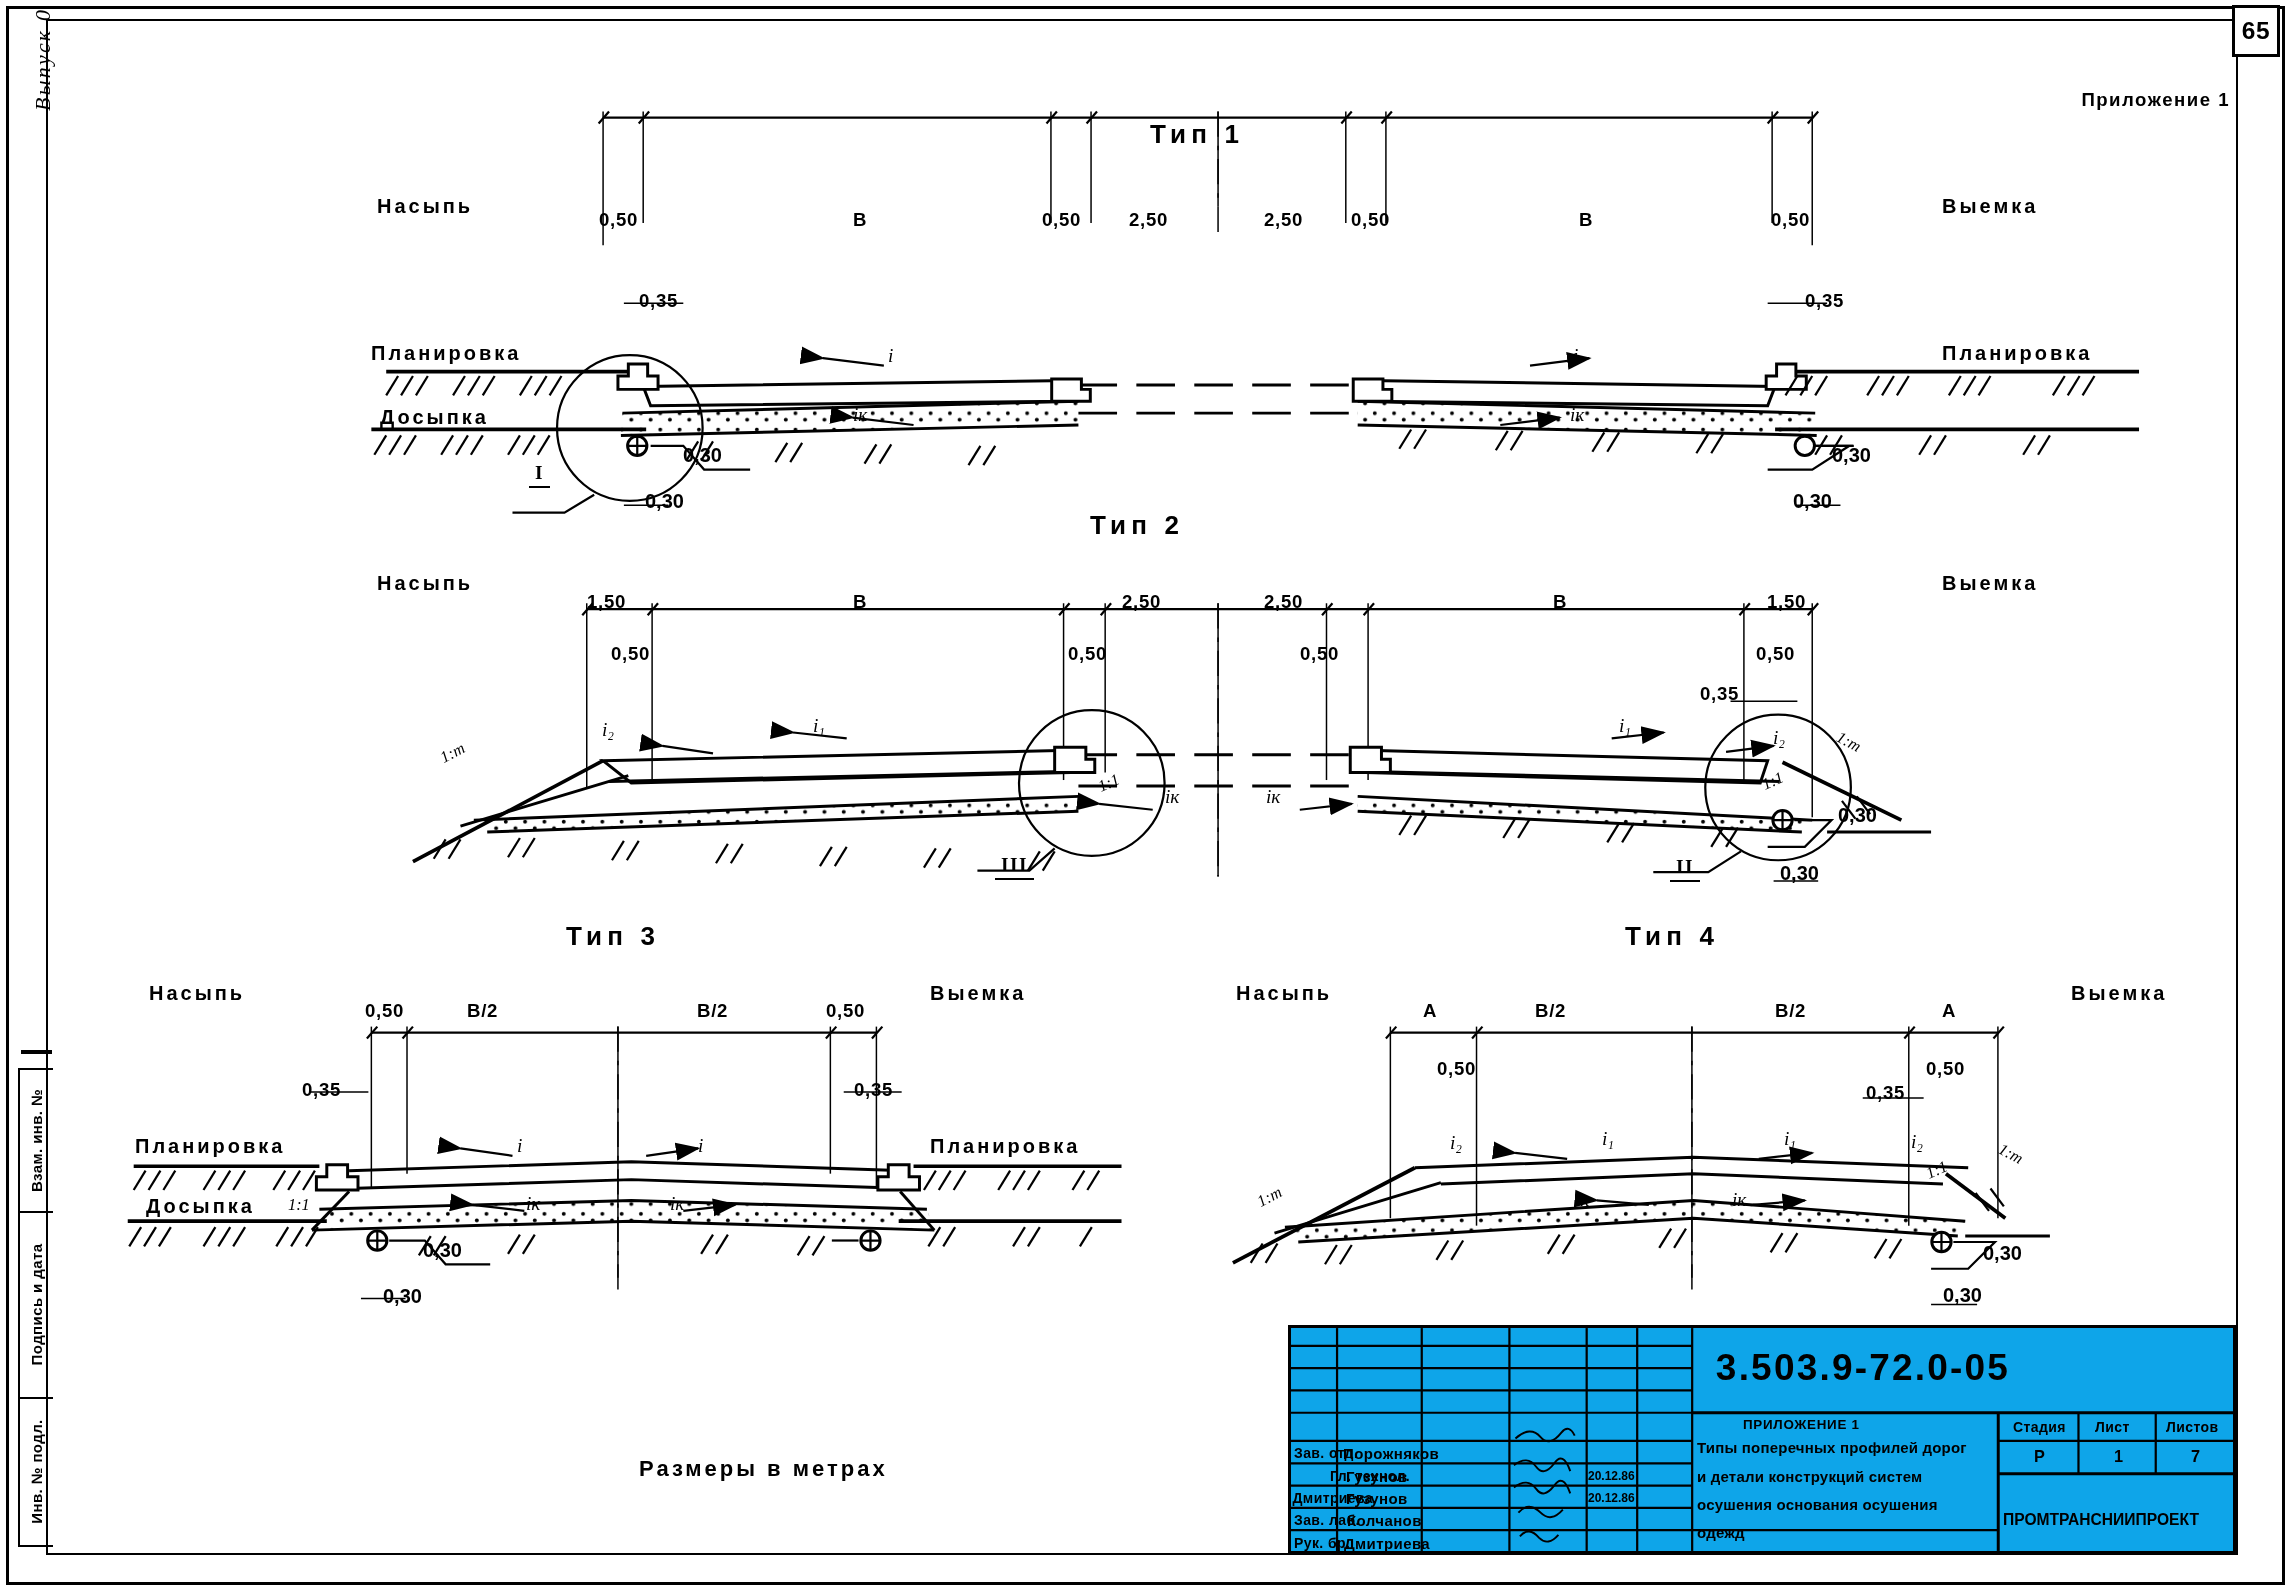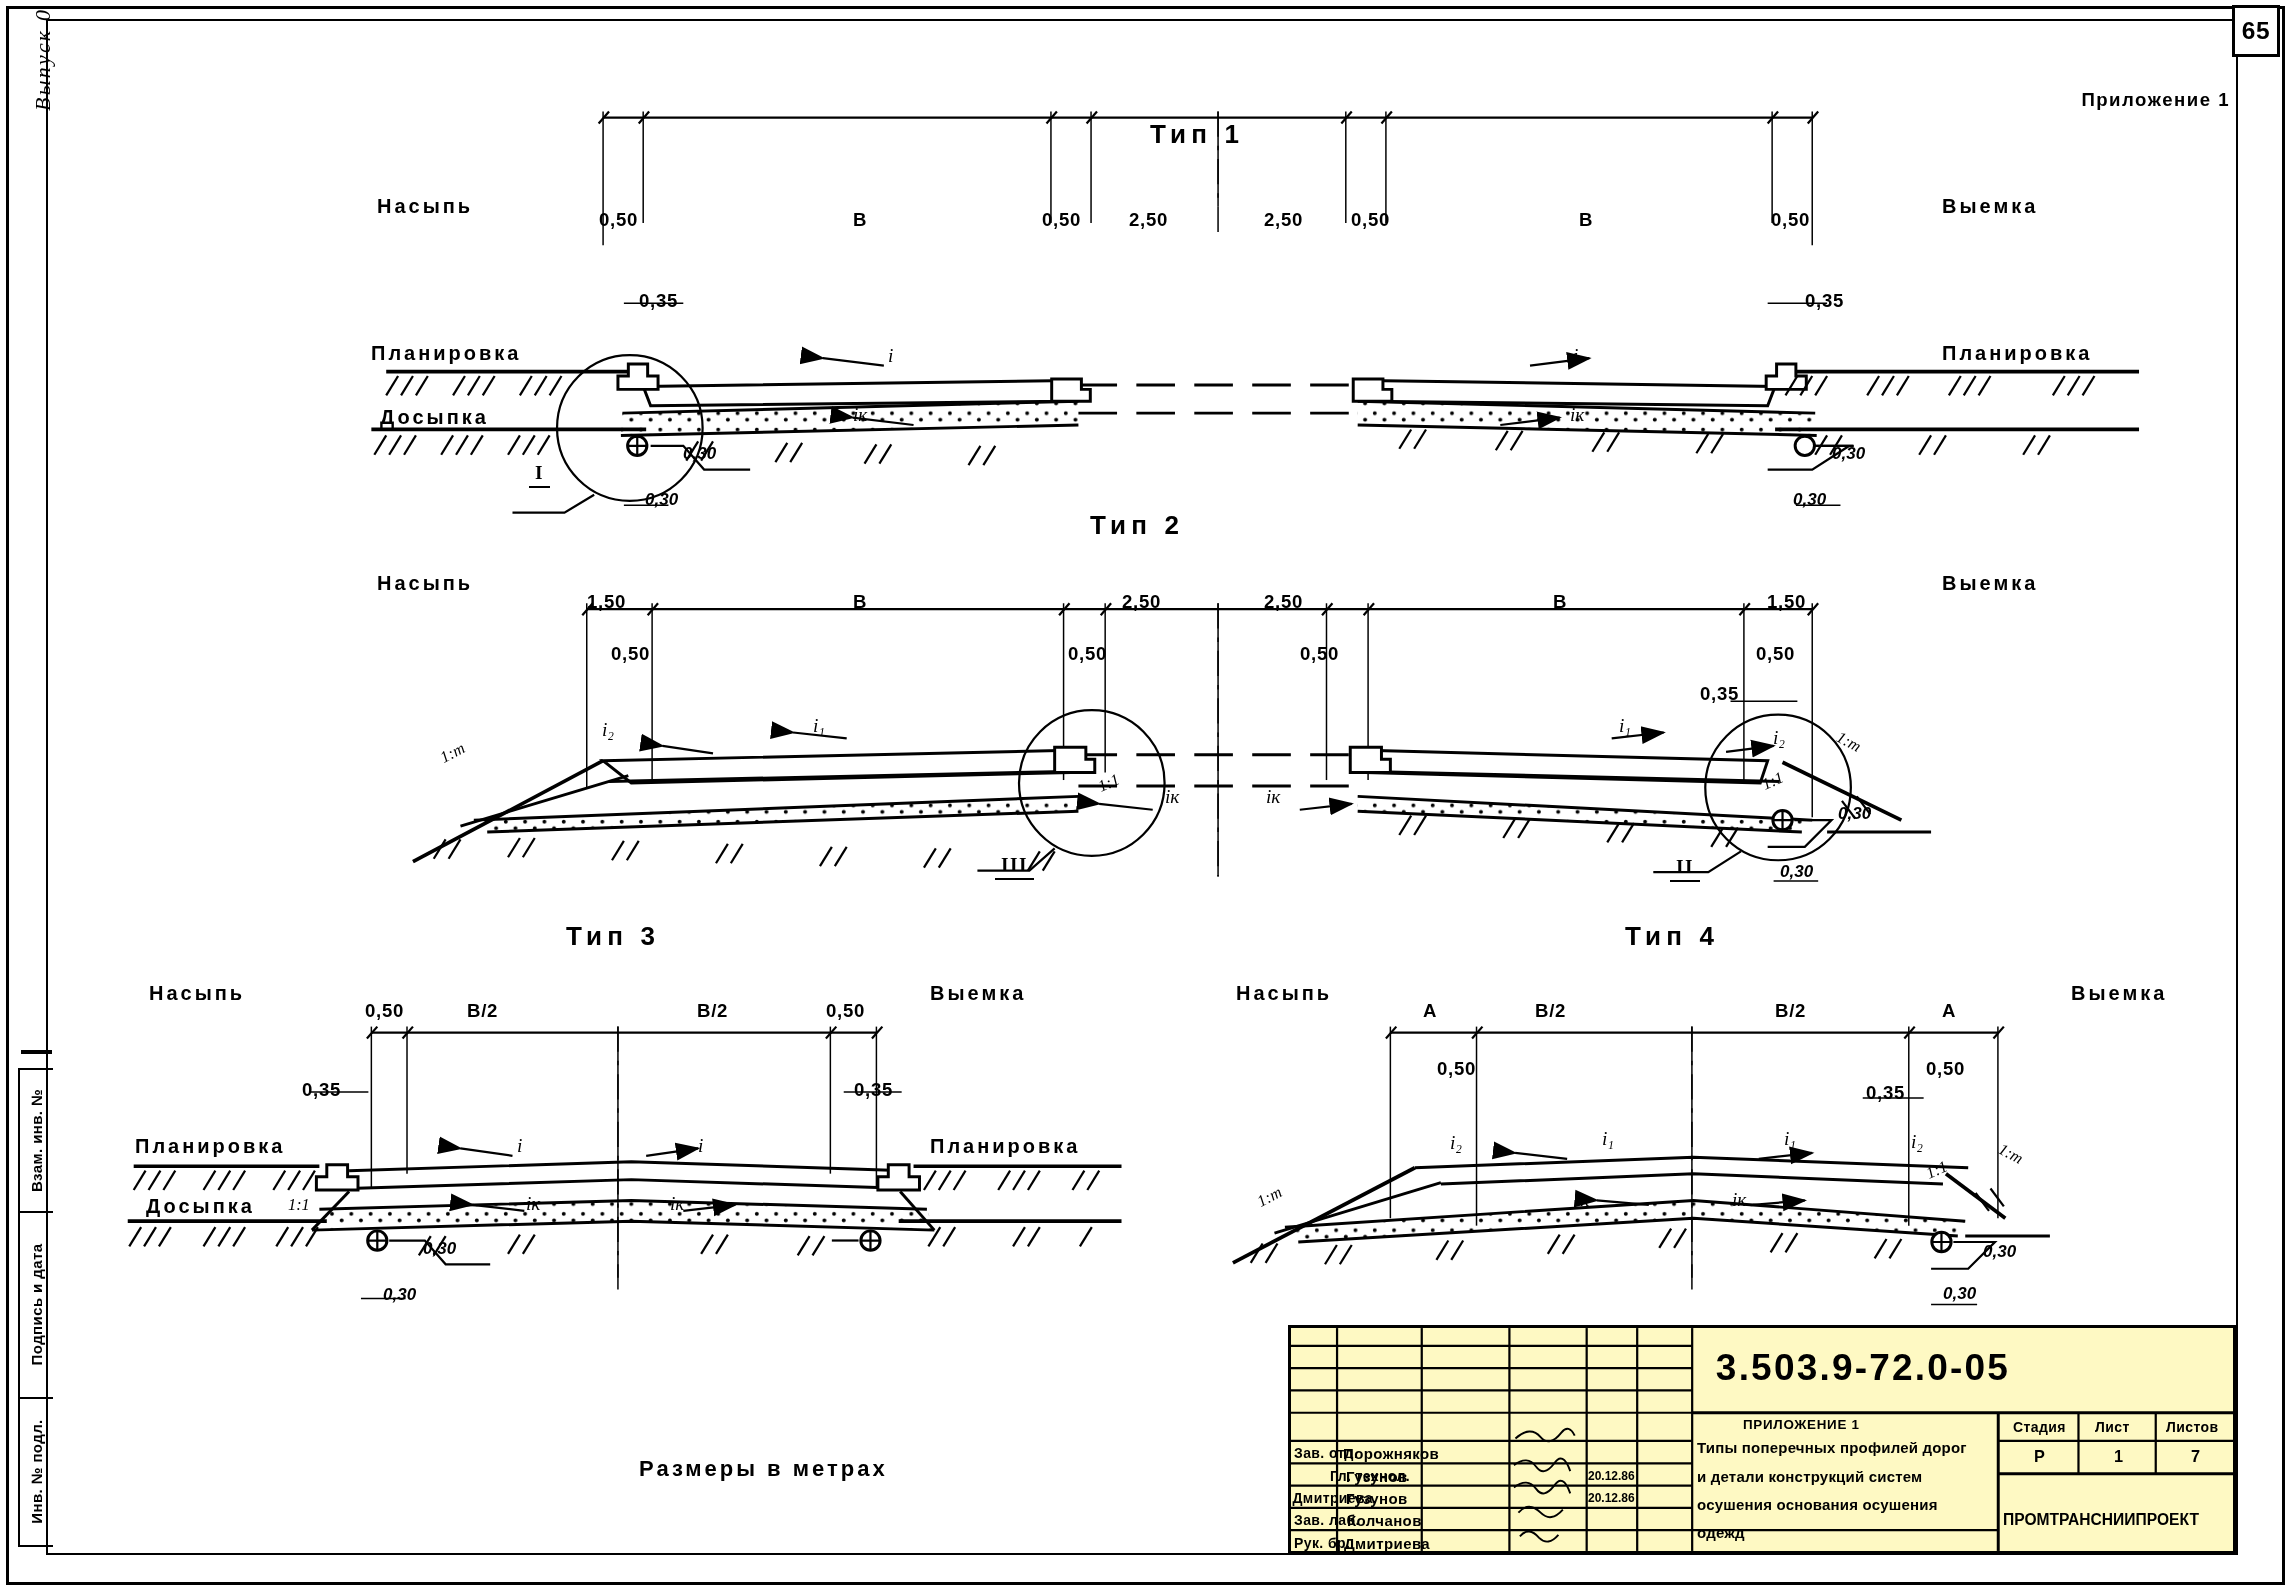--- a/index.html
+++ b/index.html
@@ -39,31 +39,31 @@
      letter-spacing:1.5px;}
 
   .note-units{position:absolute;left:639px;top:1456px;font-size:22px;
      font-weight:700;letter-spacing:3px;}
 
   
   .t{position:absolute;white-space:nowrap;font-weight:700;}
   .sec-title{font-size:26px;letter-spacing:5.2px;}
   .side-lbl{font-size:20px;letter-spacing:3px;}
   .dim{font-size:18.6px;letter-spacing:0.7px;}
-  .dimsm{font-size:17px;font-style:italic;}
+  .dimsm{font-size:20px;}
   .slope{font-family:"Liberation Serif",serif;font-style:italic;font-size:19.3px;font-weight:400;}
   .ratio{font-size:16.3px;font-style:italic;font-family:"Liberation Serif",serif;font-weight:400;}
   .detnum{font-family:"Liberation Serif",serif;font-size:19.3px;font-weight:700;
      border-bottom:2.2px solid #000;padding:0 6px 1.5px 6px;letter-spacing:1.5px;}
 
   svg.dwg{position:absolute;left:0;top:0;overflow:visible;}
 
   
   .tb{position:absolute;left:1288px;top:1325px;width:942px;height:223px;
-      border:3px solid #000;background:#fef9c3;}
+      border:3px solid #000;background:#0ea5e9;}
   .tb-code{position:absolute;left:297px;top:4.5px;width:550px;height:71px;
       display:flex;align-items:center;justify-content:center;
       font-size:37px;font-weight:700;letter-spacing:2.2px;}
   .tb-grid{position:absolute;left:0;top:0;}
   .tbtext{position:absolute;white-space:nowrap;font-weight:700;}
   .tb-role{font-size:14px;letter-spacing:0.4px;}
   .tb-name{font-size:15px;letter-spacing:0.4px;}
   .tb-date{font-size:12px;}
   .tb-desc{font-size:15px;letter-spacing:0.2px;}
   .tb-app{font-size:13.4px;letter-spacing:0.7px;}

